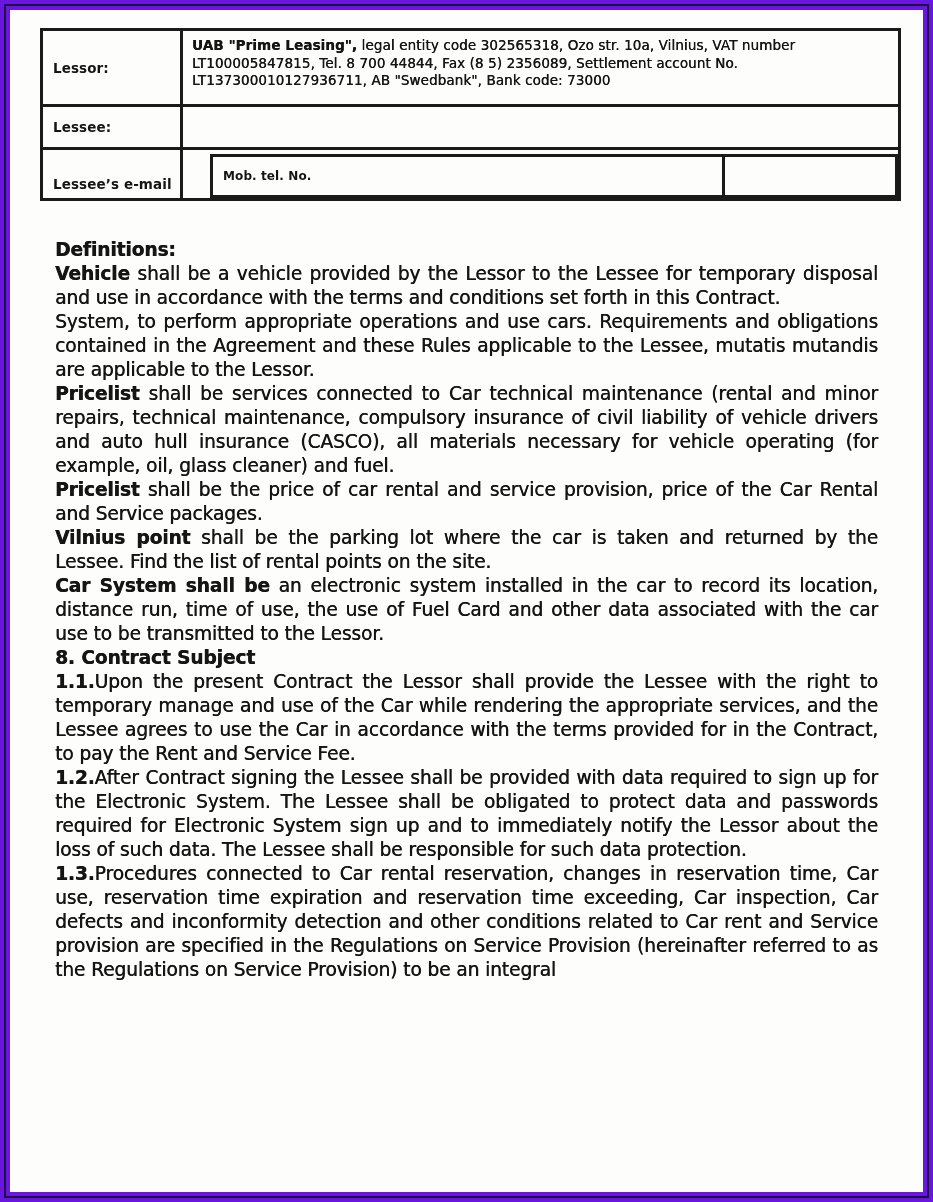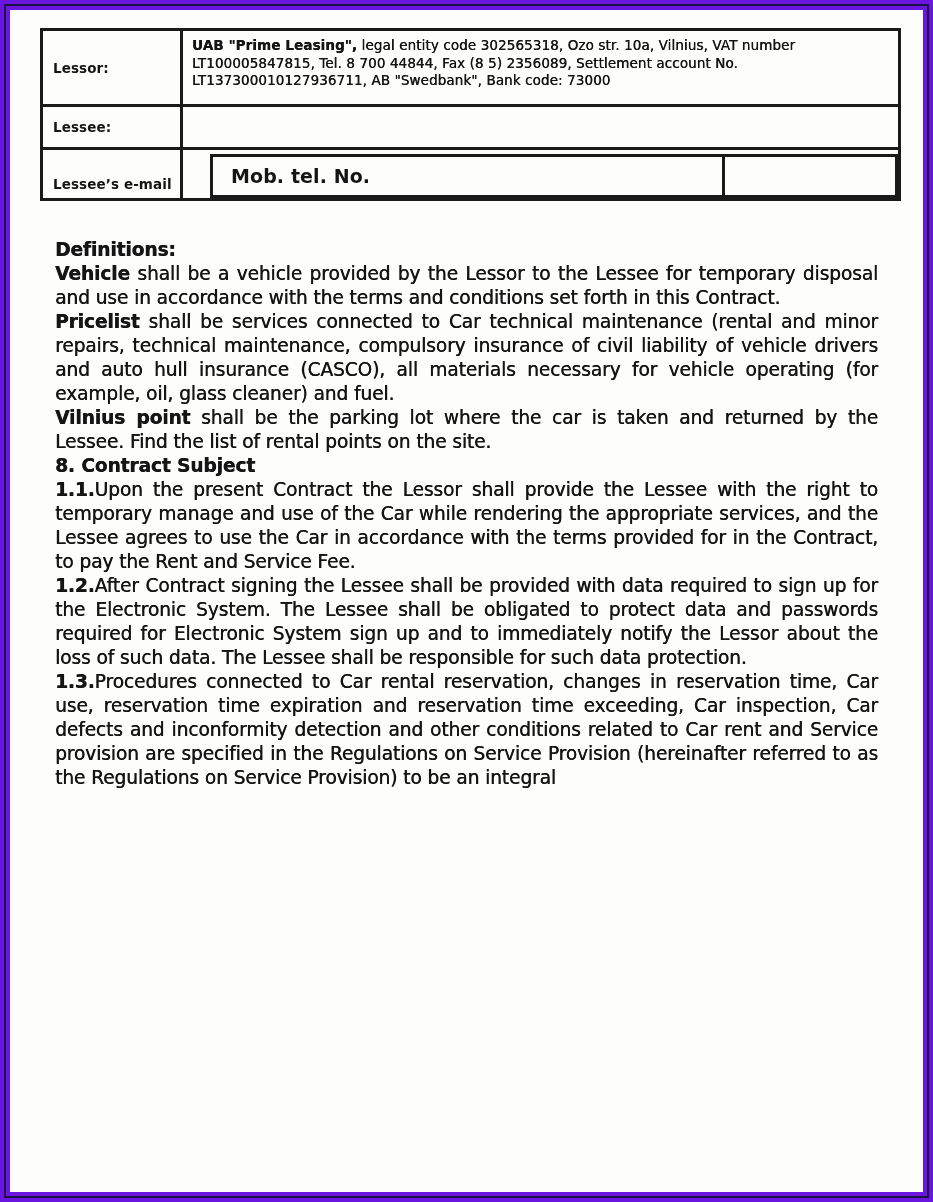--- a/index.html
+++ b/index.html
@@ -47,22 +47,22 @@
   .row-contact{min-height:51px;}
   .row-contact .cell-label{align-items:flex-end;line-height:17px;}
   .spacer-cell{flex:0 0 27px;}
   .inner-box{
     flex:1;display:flex;
     border:3px solid var(--table-line);
     margin-top:4px;box-sizing:border-box;
   }
   .mob-cell{
     flex:1;display:flex;align-items:center;
-    padding-left:18px;
-    font-size:19px;font-weight:700;letter-spacing:.1px;
+    padding-left:10px;
+    font-size:12px;font-weight:700;letter-spacing:.1px;
   }
   .right-cell{flex:0 0 173px;border-left:3px solid var(--table-line);}
   .bold-name{font-weight:700;}
 
   
   .doc{
     margin:37px 45px 8px 45px;
     font-size:18.6px;line-height:24px;
     text-align:justify;
     letter-spacing:-.1px;
@@ -108,22 +108,25 @@
               </div>
               <div class="cell right-cell"></div>
             </div>
           </div>
 
         </div>
 
         <div class="doc">
           <p class="para"><span class="lead">Definitions:</span><span></span></p>
           <p class="para"><span class="lead">Vehicle</span><span> shall be a vehicle provided by the Lessor to the Lessee for temporary disposal and use in accordance with the terms and conditions set forth in this Contract.</span></p>
+          <p class="para"><span class="lead"></span><span>System, to perform appropriate operations and use cars. Requirements and obligations contained in the Agreement and these Rules applicable to the Lessee, mutatis mutandis are applicable to the Lessor.</span></p>
           <p class="para"><span class="lead">Pricelist</span><span> shall be services connected to Car technical maintenance (rental and minor repairs, technical maintenance, compulsory insurance of civil liability of vehicle drivers and auto hull insurance (CASCO), all materials necessary for vehicle operating (for example, oil, glass cleaner) and fuel.</span></p>
+          <p class="para"><span class="lead">Pricelist</span><span> shall be the price of car rental and service provision, price of the Car Rental and Service packages.</span></p>
           <p class="para"><span class="lead">Vilnius point</span><span> shall be the parking lot where the car is taken and returned by the Lessee. Find the list of rental points on the site.</span></p>
+          <p class="para"><span class="lead">Car System shall be</span><span> an electronic system installed in the car to record its location, distance run, time of use, the use of Fuel Card and other data associated with the car use to be transmitted to the Lessor.</span></p>
           <p class="para"><span class="lead">8. Contract Subject</span><span></span></p>
           <p class="para"><span class="lead">1.1.</span><span>Upon the present Contract the Lessor shall provide the Lessee with the right to temporary manage and use of the Car while rendering the appropriate services, and the Lessee agrees to use the Car in accordance with the terms provided for in the Contract, to pay the Rent and Service Fee.</span></p>
           <p class="para"><span class="lead">1.2.</span><span>After Contract signing the Lessee shall be provided with data required to sign up for the Electronic System. The Lessee shall be obligated to protect data and passwords required for Electronic System sign up and to immediately notify the Lessor about the loss of such data. The Lessee shall be responsible for such data protection.</span></p>
           <p class="para"><span class="lead">1.3.</span><span>Procedures connected to Car rental reservation, changes in reservation time, Car use, reservation time expiration and reservation time exceeding, Car inspection, Car defects and inconformity detection and other conditions related to Car rent and Service provision are specified in the Regulations on Service Provision (hereinafter referred to as the Regulations on Service Provision) to be an integral</span></p>
         </div>
 
       </div>
     </div>
   </div>
 </div>

